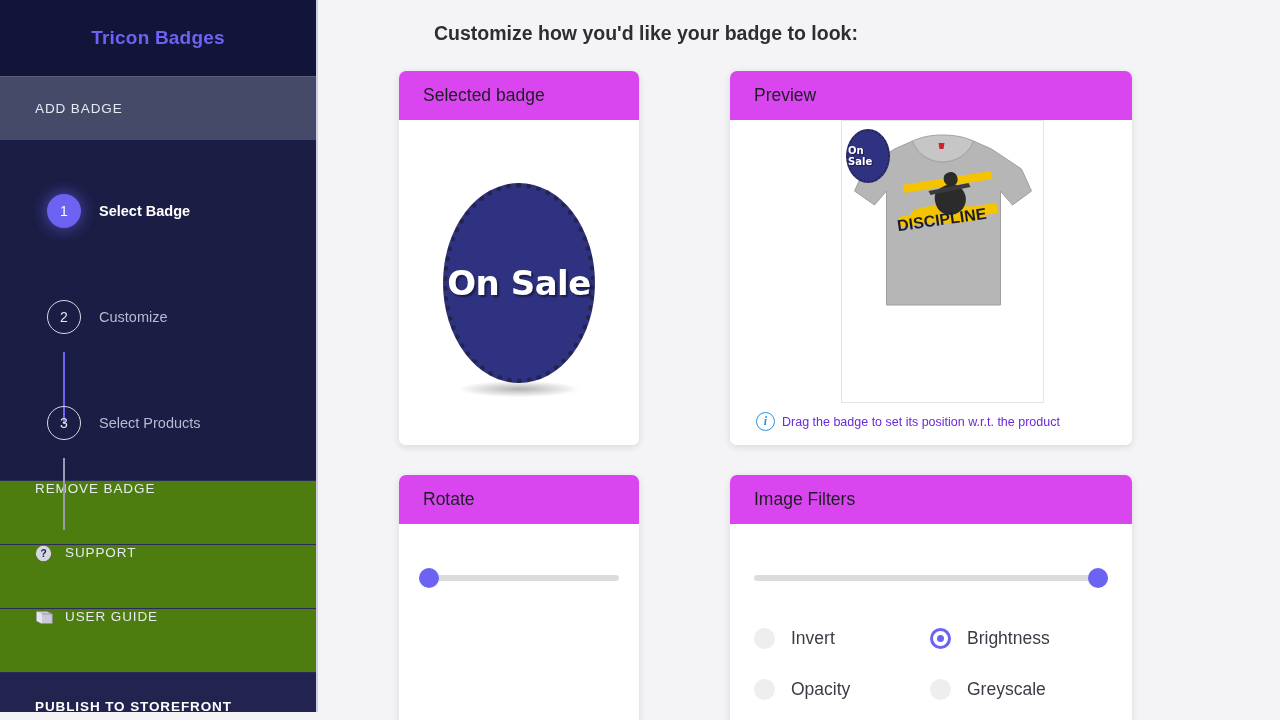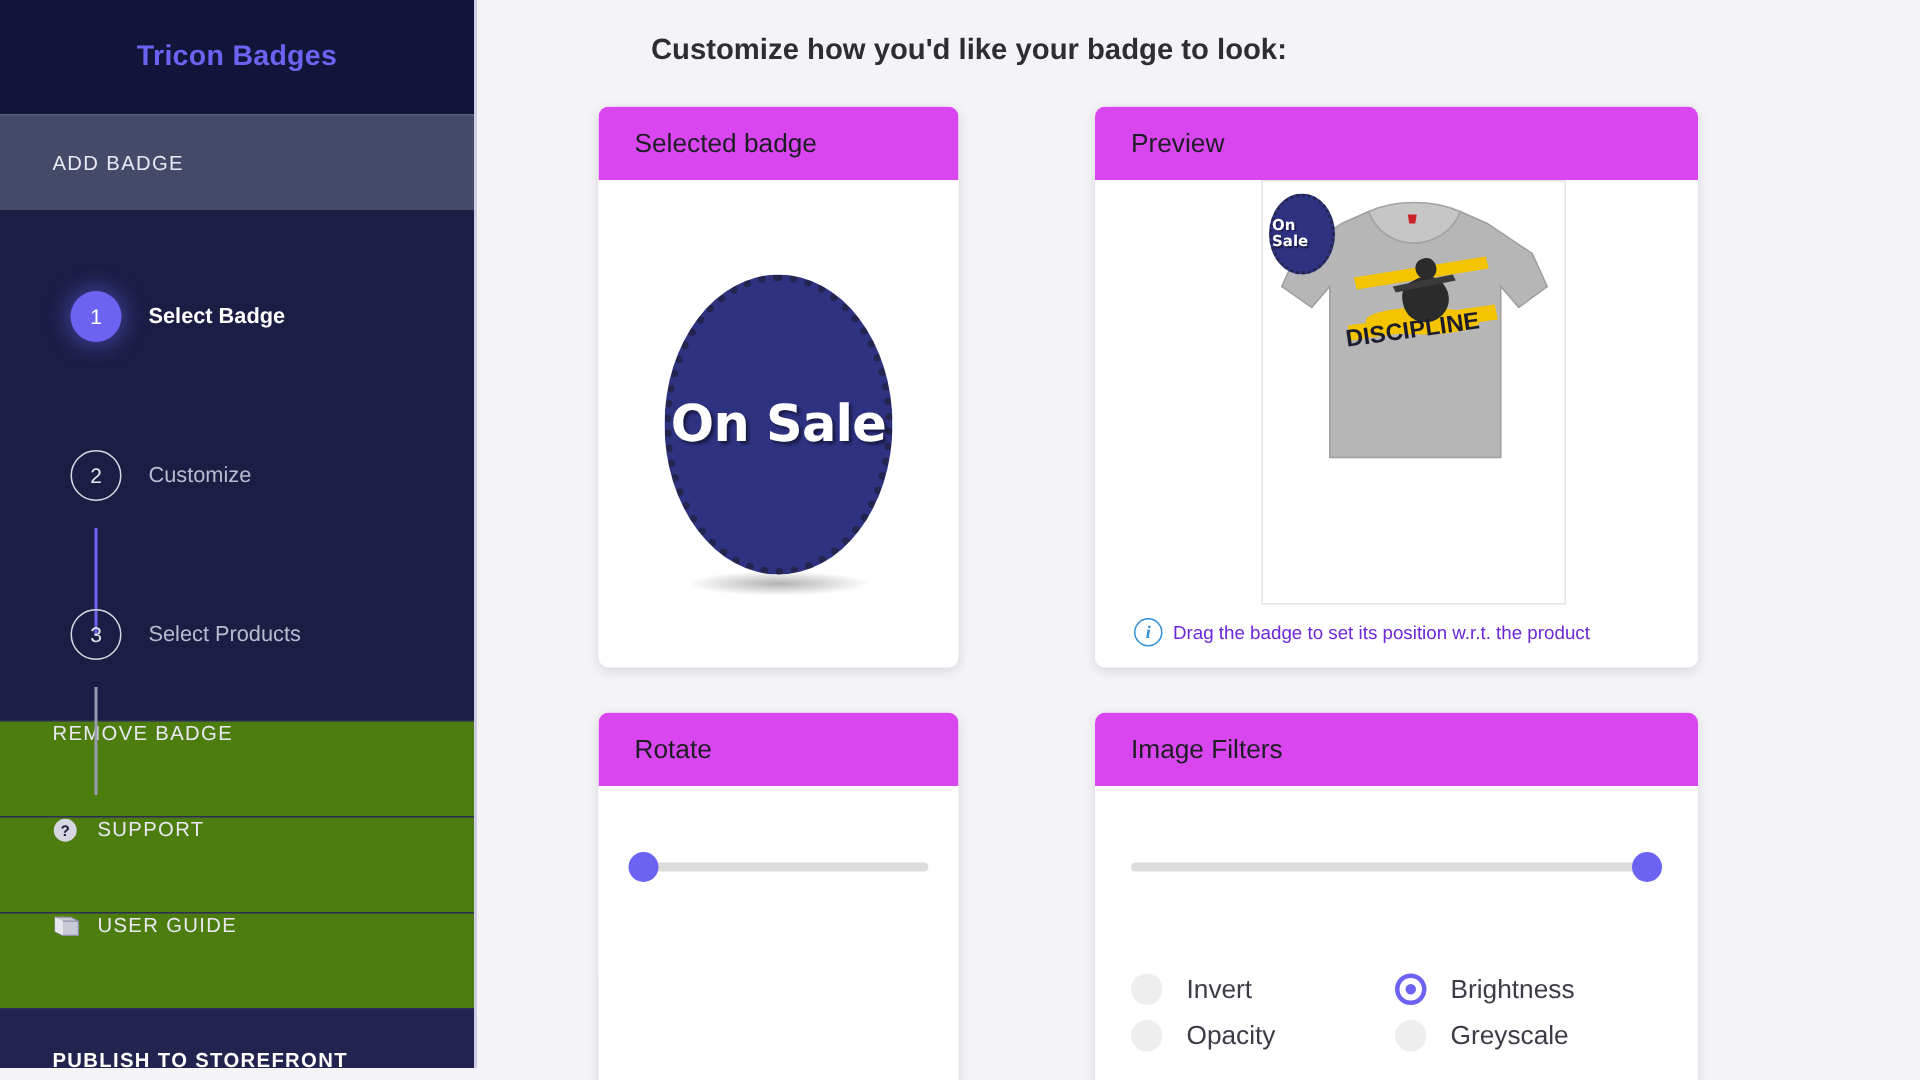--- a/index.html
+++ b/index.html
@@ -172,21 +172,21 @@
   }
   .thumb {
     position: absolute; top: 0; width: 20px; height: 20px; border-radius: 50%;
     background: #6c63f2;
   }
 
   
   .filters-body { padding: 44px 24px 0 24px; height: 227px; }
   .radio-grid {
     display: grid; grid-template-columns: 176px 1fr;
-    row-gap: 10px; margin-top: 61px;
+    row-gap: 30px; margin-top: 40px;
   }
   .radio-row { display: flex; align-items: center; gap: 16px; }
   .radio {
     width: 21px; height: 21px; border-radius: 50%;
     background: #eeeeef; flex: 0 0 21px;
     display: flex; align-items: center; justify-content: center;
   }
   .radio.on { background: #ffffff; border: 3px solid #6c63f2; }
   .radio.on::after {
     content: ""; width: 7px; height: 7px; border-radius: 50%; background: #6c63f2;

